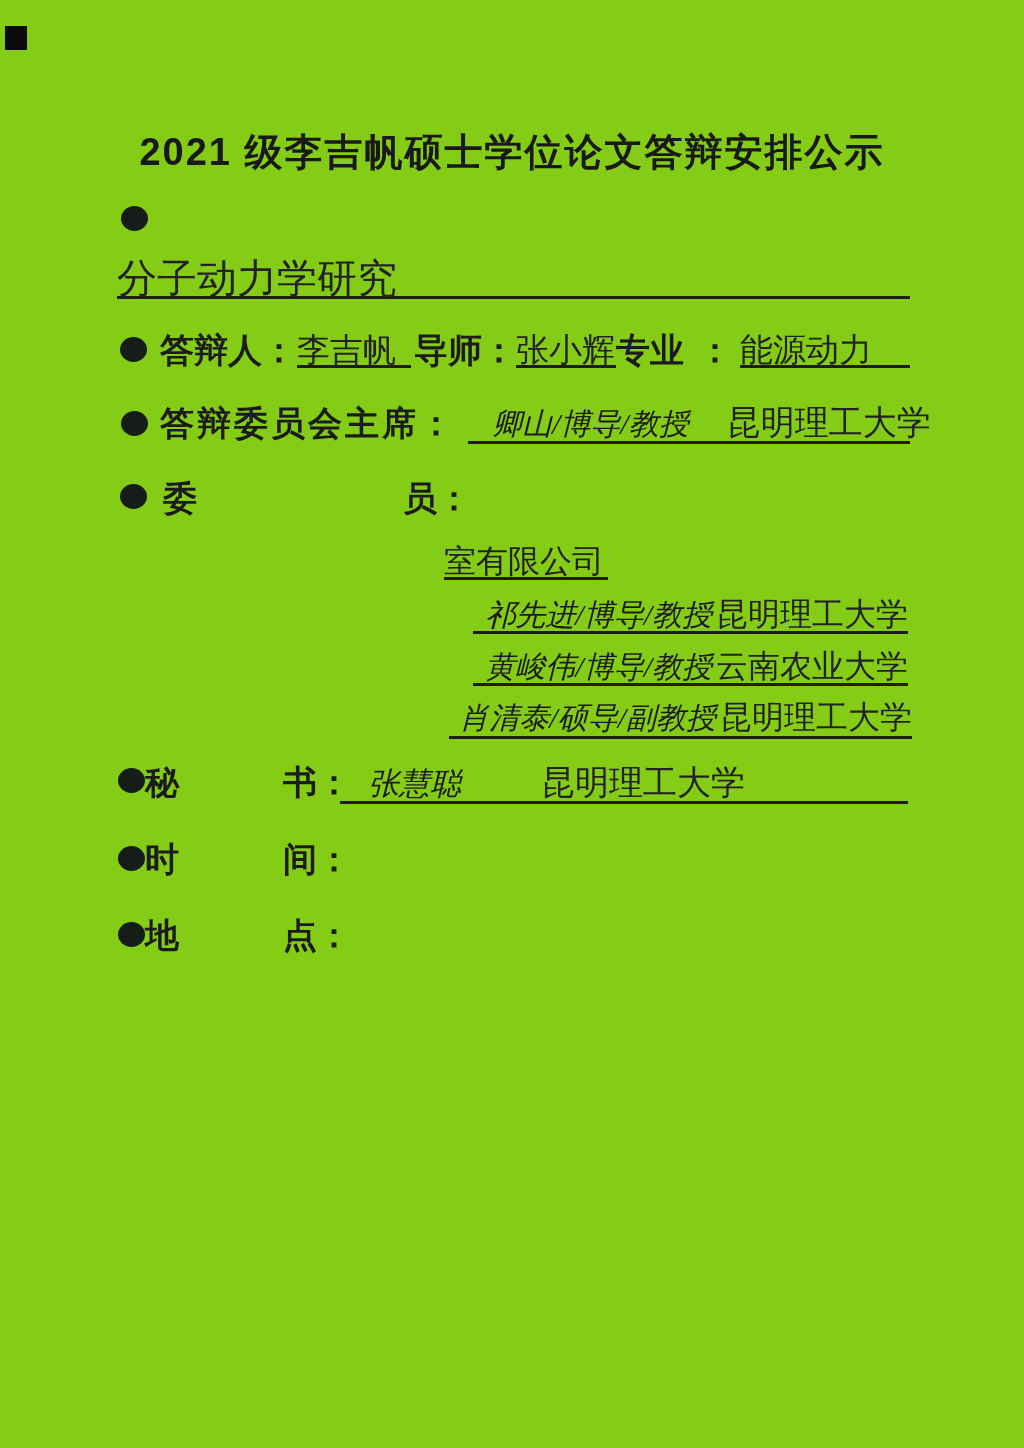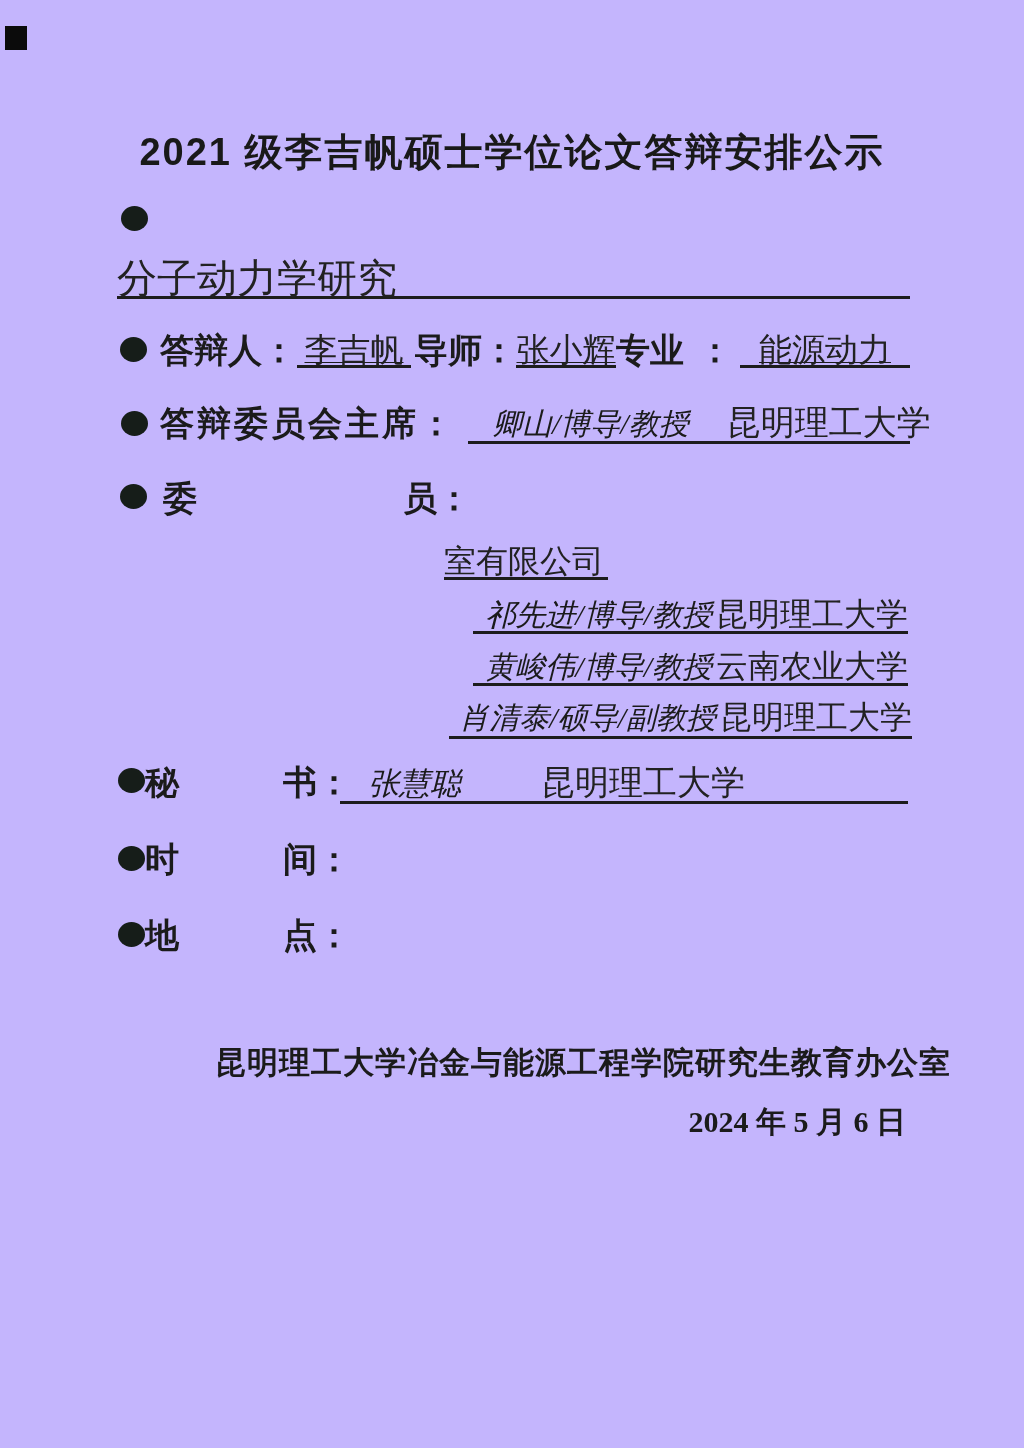--- a/index.html
+++ b/index.html
@@ -5,21 +5,21 @@
   html,body{margin:0;padding:0;}
   body{
     width:1024px;height:1448px;
     background:#efeef0;
     font-family:"Liberation Serif","DejaVu Serif",serif;
     color:#1d1d1d;
   }
   .page{
     position:relative;
     width:1024px;height:1448px;
-    background:#c4b5fd;
+    background:#84cc16;
     overflow:hidden;
   }
   .corner-mark{
     position:absolute;left:5px;top:26px;width:22px;height:24px;
     background:#0b0b0b;
   }
   .doc-title{
     position:absolute;left:0;right:0;top:127px;
     text-align:center;
     font-family:"Liberation Sans","DejaVu Sans",sans-serif;
@@ -49,21 +49,21 @@
   }
   .big-val{font-size:40px;}
   .name{
     font-family:"Liberation Serif","DejaVu Serif",serif;
     font-style:italic;font-weight:400;font-size:30px;color:#1b1b1b;
   }
   .aff{
     font-family:"Liberation Serif","DejaVu Serif",serif;
     font-weight:400;font-size:32px;color:#222;
   }
-  .center{text-align:center;text-decoration:underline;}
+  .center{text-align:left;}
   .footer-office{
     position:absolute;left:215px;top:1042px;
     font-weight:700;font-size:31px;letter-spacing:1px;
     white-space:nowrap;color:#1b1b1b;
   }
   .footer-date{
     position:absolute;right:118px;top:1102px;
     font-weight:700;font-size:30px;white-space:nowrap;color:#1b1b1b;
   }
 </style>
@@ -131,16 +131,14 @@
   </div>
 
   <div class="bullet" style="left:118px;top:846px;"></div>
   <div class="lbl" style="left:145px;top:840px;">时</div>
   <div class="lbl" style="left:283px;top:840px;">间：</div>
 
   <div class="bullet" style="left:118px;top:922px;"></div>
   <div class="lbl" style="left:145px;top:916px;">地</div>
   <div class="lbl" style="left:283px;top:916px;">点：</div>
 
-  <div class="footer-office">昆明理工大学冶金与能源工程学院研究生教育办公室</div>
-  <div class="footer-date">2024 年 5 月 6 日</div>
 
 </div>
 
 </body></html>

